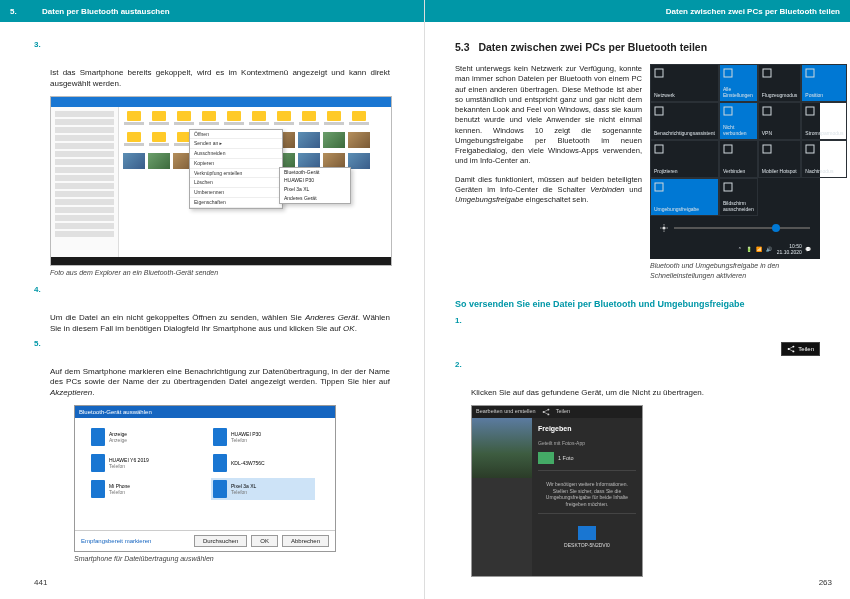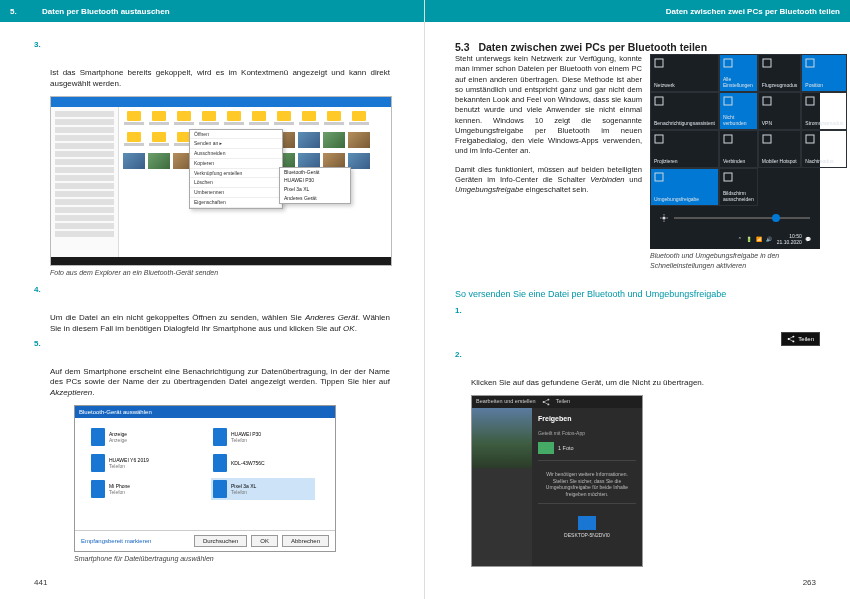--- a/index.html
+++ b/index.html
@@ -69,31 +69,32 @@
     margin: 2px 0 8px 16px;
   }
   .caption.right { margin-left: 0; }
   .pagenum {
     position: absolute;
     bottom: 12px;
     font-size: 8px;
     color: #333;
   }
   .pagenum.l { left: 34px; }
-  .pagenum.r { right: 34px; }
+  .pagenum.r { right: 18px; }
 
   
   .sect-head {
     font-weight: bold;
     font-size: 10.5px;
     color: #222;
+    margin-bottom: 10px;
   }
   .subhead {
     color: #0097a7;
-    font-weight: normal;
+    font-weight: bold;
     font-size: 9px;
     margin: 10px 0 6px 0;
   }
 
   
   .twocol {
     display: flex;
     gap: 8px;
     margin-bottom: 6px;
   }
@@ -362,21 +363,21 @@
 
       <div class="numlist-item">
         <div class="n">4.</div>
         <div class="t">
           <span>Um die Datei an ein nicht gekoppeltes Öffnen zu senden, wählen Sie </span><i>Anderes Gerät</i><span>. Wählen Sie in diesem Fall im benötigen Dialogfeld Ihr Smartphone aus und klicken Sie auf </span><i>OK</i><span>.</span>
         </div>
       </div>
       <div class="numlist-item">
         <div class="n">5.</div>
         <div class="t">
-          <span>Auf dem Smartphone erscheint eine Benachrichtigung zur Datenübertragung, in der der Name des PCs sowie der Name der zu übertragenden Datei angezeigt werden. Tippen Sie hier auf </span><i>Akzeptieren</i><span>.</span>
+          <span>Auf dem Smartphone markieren eine Benachrichtigung zur Datenübertragung, in der der Name des PCs sowie der Name der zu übertragenden Datei angezeigt werden. Tippen Sie hier auf </span><i>Akzeptieren</i><span>.</span>
         </div>
       </div>
 
       <div class="fig-btdlg">
         <div class="bt-title">Bluetooth-Gerät auswählen</div>
         <div class="bt-body">
           <div class="bt-grid" id="bt-grid">
               <div class="bt-dev">
                 <div class="ico"></div>
                 <div class="txt">

